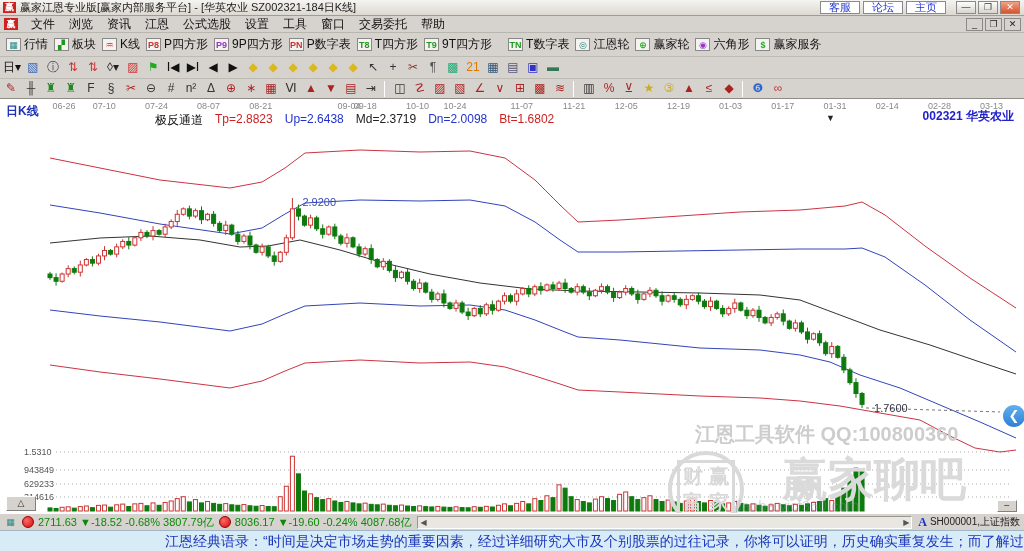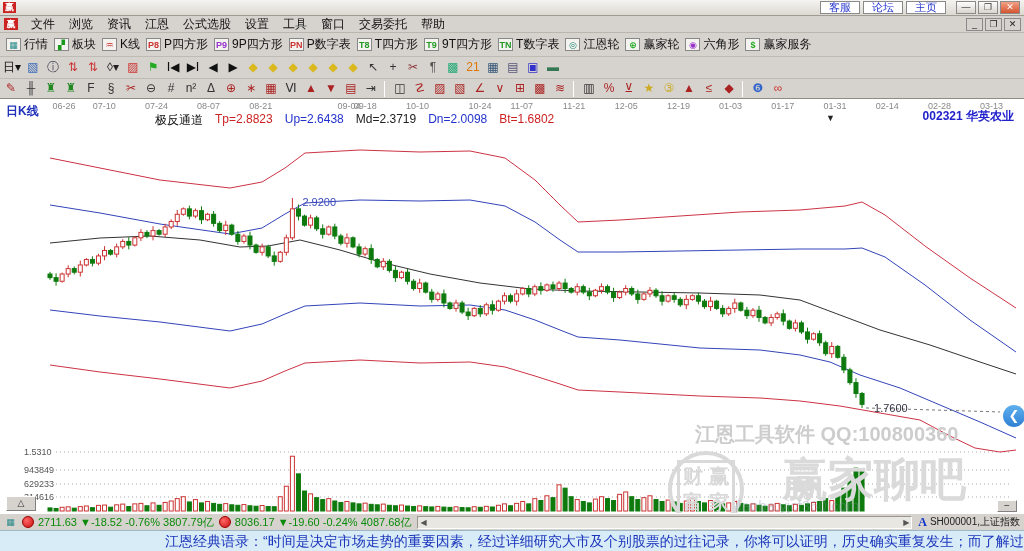--- a/index.html
+++ b/index.html
@@ -83,20 +83,21 @@
     border-top:1px solid #9fb6c4;color:#1b35bb;font-size:14px;line-height:20px;
     padding-left:165px;white-space:nowrap;overflow:hidden;}
 </style>
 </head>
 <body>
 
 <div id="app">
 
   <div id="titlebar">
     <div class="logo">赢</div>
+    <div>赢家江恩专业版[赢家内部服务平台] - [华英农业  SZ002321-184日K线]</div>
     <div style="margin-left:auto;display:flex;align-items:center;margin-right:4px;">
       <div class="tb-btn">客服</div>
       <div class="tb-btn">论坛</div>
       <div class="tb-btn">主页</div>
       <div style="width:8px"></div>
       <div class="win-ctl">—</div>
       <div class="win-ctl">❐</div>
       <div class="win-ctl close">✕</div>
     </div>
   </div>
@@ -149,21 +150,21 @@
       </div>
       <div class="tb-item">
         <span class="ic" style="color: rgb(34, 153, 34);">T8</span>
         <span>T四方形</span>
       </div>
       <div class="tb-item">
         <span class="ic" style="color: rgb(34, 153, 34);">T9</span>
         <span>9T四方形</span>
       </div>
       <div class="tb-item">
-        <span class="ic" style="color: rgb(34, 153, 34);">TN</span>
+        <span class="ic" style="color: rgb(34, 153, 34); margin-left: 10px;">TN</span>
         <span>T数字表</span>
       </div>
       <div class="tb-item">
         <span class="ic" style="color: rgb(34, 136, 119);">◎</span>
         <span>江恩轮</span>
       </div>
       <div class="tb-item">
         <span class="ic" style="color: rgb(34, 170, 34);">⊕</span>
         <span>赢家轮</span>
       </div>
@@ -685,21 +686,21 @@
     <div id="tab-kline">日K线</div>
     <div id="date-labels">
         <span class="date-label" style="left: 64px;">06-26</span>
         <span class="date-label" style="left: 104.2px;">07-10</span>
         <span class="date-label" style="left: 156.4px;">07-24</span>
         <span class="date-label" style="left: 208.6px;">08-07</span>
         <span class="date-label" style="left: 260.8px;">08-21</span>
         <span class="date-label" style="left: 313px; margin-left: 36px;">09-04</span>
         <span class="date-label" style="left: 365.2px;">09-18</span>
         <span class="date-label" style="left: 417.4px;">10-10</span>
-        <span class="date-label" style="left: 480px; text-align: right;">10-24</span>
+        <span class="date-label" style="left: 455px; text-align: right;">10-24</span>
         <span class="date-label" style="left: 521.8px;">11-07</span>
         <span class="date-label" style="left: 574px;">11-21</span>
         <span class="date-label" style="left: 626.2px;">12-05</span>
         <span class="date-label" style="left: 678.4px;">12-19</span>
         <span class="date-label" style="left: 730.6px;">01-03</span>
         <span class="date-label" style="left: 782.8px;">01-17</span>
         <span class="date-label" style="left: 835px;">01-31</span>
         <span class="date-label" style="left: 887.2px;">02-14</span>
         <span class="date-label" style="left: 939.4px;">02-28</span>
         <span class="date-label" style="left: 991.6px;">03-13</span>
@@ -728,21 +729,21 @@
     <div class="wm" style="left:735px;top:398px;font-size:15px;color:rgba(120,140,160,0.35);">jiaoba.yjcf360.com</div>
 
     <div id="vol-expand">△</div>
     <div id="zoom-minus">−</div>
     <div id="back-circle">❮</div>
   </div>
 
   <div id="statusbar">
     <div class="st-ic" style="color:#2a8a8a;">▦</div>
     <div class="st-red"></div>
-    <div class="idx-text">2711.63 ▼-18.52 -0.76% 3807.79亿</div>
+    <div class="idx-text">2711.63 ▼-18.52 -0.68% 3807.79亿</div>
     <div class="st-red"></div>
     <div class="idx-text">8036.17 ▼-19.60 -0.24% 4087.68亿</div>
     <div id="st-scroll">
       <span>◀</span>
       <span>▶</span>
     </div>
     <div id="st-right">
       <span class="a-ic">A</span>
       <span>SH000001,上证指数</span>
     </div>

